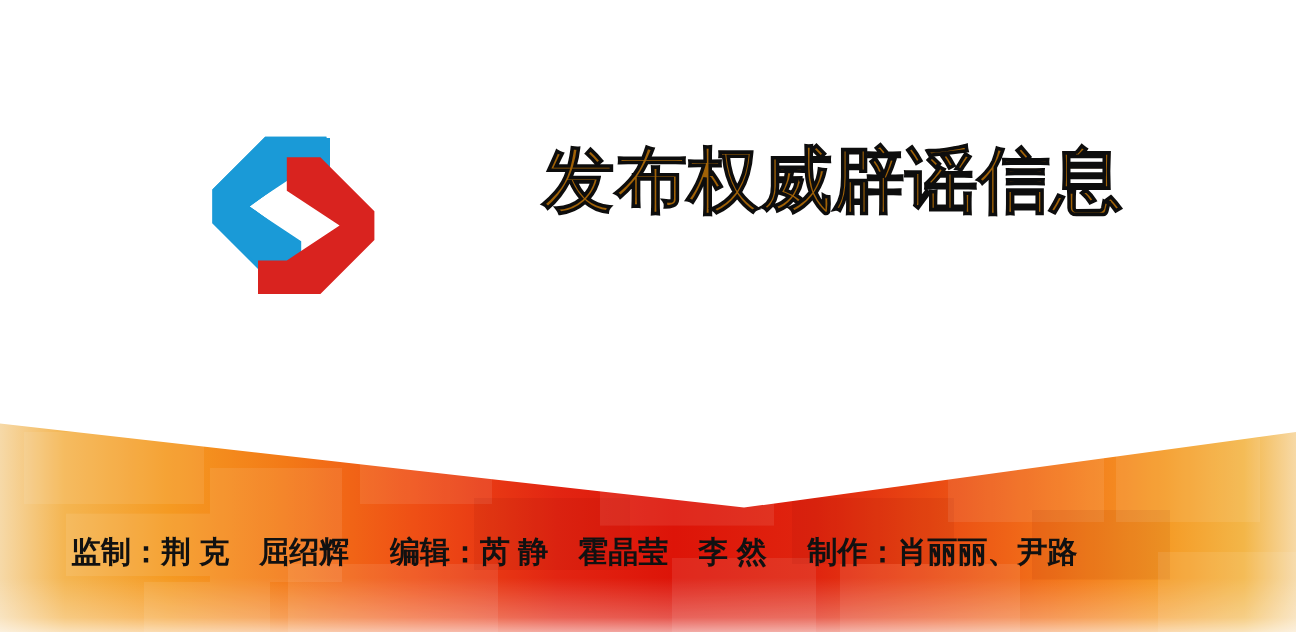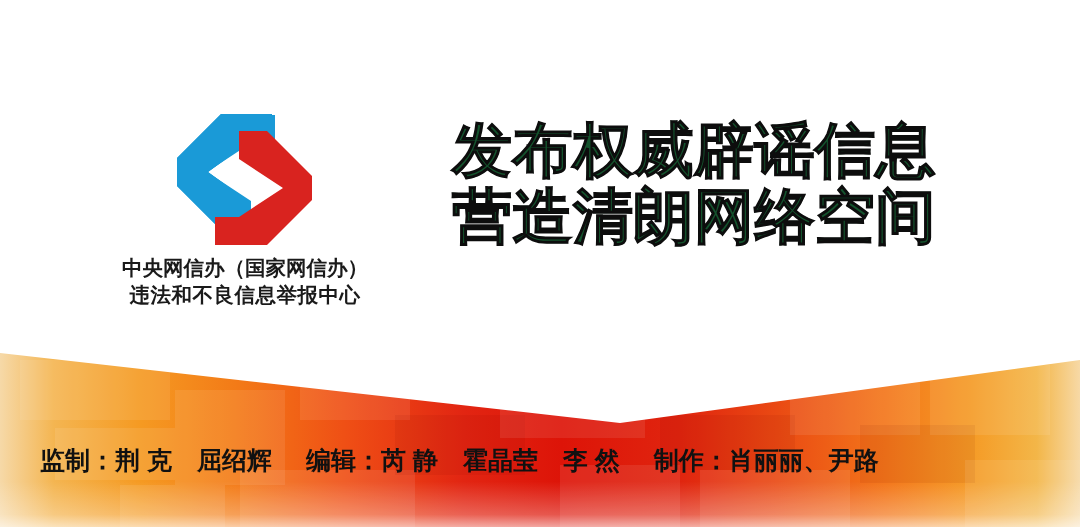--- a/index.html
+++ b/index.html
@@ -62,21 +62,21 @@
   .logo-caption .l2 { letter-spacing: 0.5px; }
 
   
   .headline {
     position: absolute;
     left: 452px;
     top: 118px;
     width: 500px;
   }
   .headline .hl {
-    color: #14532d;
+    color: #a16207;
     font-family: "Liberation Serif", "DejaVu Serif", serif;
     font-weight: bold;
     font-size: 60px;
     line-height: 66px;
     letter-spacing: 0.5px;
     white-space: nowrap;
     -webkit-text-stroke: 1.1px #0d0d0d;
   }
 
   
@@ -126,28 +126,27 @@
     width: 1080px;
     height: 120px;
   }
 
   
   .credits {
     position: absolute;
     left: 0;
     top: 443px;
     width: 957px;
-    text-align: left;
+    text-align: center;
     color: #111111;
     font-weight: bold;
     font-size: 25px;
     line-height: 34px;
     white-space: nowrap;
     font-family: "Liberation Sans", "DejaVu Sans", sans-serif;
-    margin-left: 40px;
   }
   .credits span { display: inline-block; }
   .credits .gap-lg { width: 34px; }
 </style>
 </head>
 <body>
 
 <div id="banner">
 
   <div class="upper"></div>
@@ -159,29 +158,24 @@
 
         <path d="M97 2 L46 2 L2 46 L2 74 L46 118 L74 118 L74 90 L33 60 L74 30 L97 30 Z" fill="#1a9ad7"></path>
         <path d="M97 2 L46 2 L2 46 L2 74 L46 118 L74 118 L74 90 L33 60 L74 30 L97 30 Z" fill="#1a9ad7" transform="translate(0,0)"></path>
 
         <path d="M100 3 L48 3 L3 48 L3 72 L48 117 L76 117 L76 89 L32 60 L76 31 L100 31 Z" fill="#1a9ad7"></path>
 
         <path d="M40 133 L92 133 L137 88 L137 64 L92 19 L64 19 L64 47 L108 76 L64 105 L40 105 Z" fill="#d9231f"></path>
       </svg>
     </div>
 
-    <div class="logo-caption">
-      <div class="l1">中央网信办（国家网信办）</div>
-      <div class="l2">违法和不良信息举报中心</div>
-    </div>
   </div>
 
   <div class="headline">
     <div class="hl">发布权威辟谣信息</div>
-    <div class="hl">营造清朗网络空间</div>
   </div>
 
   <div class="ribbon">
     <div class="ribbon-fill"></div>
 
     <div class="tex" style="left:20px;  top:40px;  width:150px; height:60px;"></div>
     <div class="tex" style="left:55px;  top:108px; width:120px; height:52px;"></div>
     <div class="tex" style="left:175px; top:70px;  width:110px; height:95px;"></div>
     <div class="tex" style="left:240px; top:150px; width:175px; height:57px;"></div>
     <div class="tex" style="left:300px; top:48px;  width:110px; height:52px;"></div>

